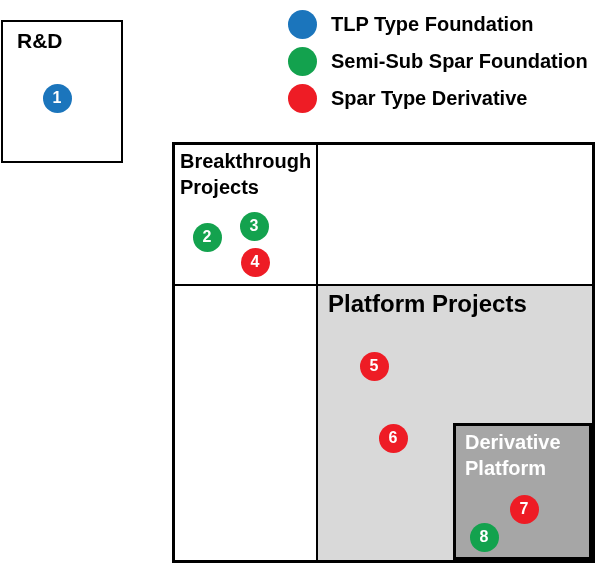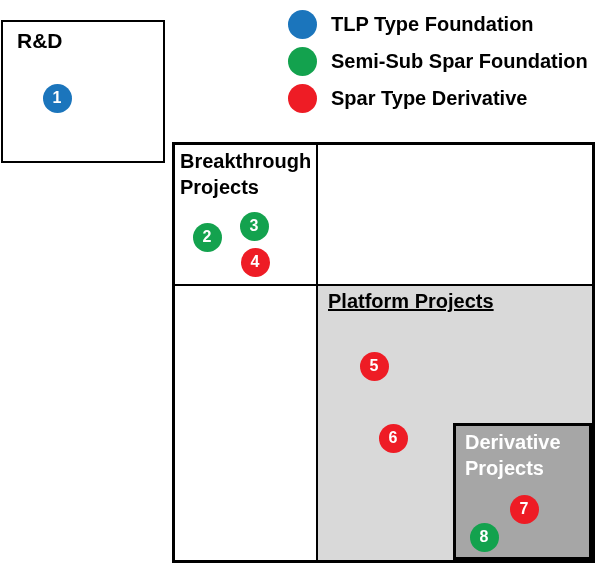--- a/index.html
+++ b/index.html
@@ -15,21 +15,21 @@
     background: #ffffff;
     overflow: hidden;
     font-weight: 700;
     color: #000000;
   }
 
   
   .rnd-box {
     position: absolute;
     left: 1px; top: 20px;
-    width: 164px; height: 143px;
+    width: 122px; height: 143px;
     border: 2px solid var(--line, #000);
     box-sizing: border-box;
     background: #ffffff;
   }
   .rnd-label {
     position: absolute;
     left: 14px; top: 6px;
     font-size: 21px;
     line-height: 1.25;
   }
@@ -70,22 +70,21 @@
   
   .platform-area {
     position: absolute;
     left: 143px; top: 141px;
     right: 0; bottom: 0;
     background: var(--light-gray, #d9d9d9);
   }
   .platform-label {
     position: absolute;
     left: 10px; top: 4px;
-    font-size: 20px;
-    text-decoration: underline;
+    font-size: 24px;
   }
   .grid-vline {
     position: absolute;
     left: 141px; top: 0;
     width: 2px; height: 100%;
     background: var(--line, #000);
   }
   .grid-hline {
     position: absolute;
     left: 0; top: 139px;
@@ -169,21 +168,21 @@
   <div class="outer-box">
     <div class="platform-area">
       <div class="platform-label">Platform Projects</div>
     </div>
     <div class="grid-vline"></div>
     <div class="grid-hline"></div>
     <div class="breakthrough-cell">
       <div class="breakthrough-label">Breakthrough Projects</div>
     </div>
     <div class="derivative-box">
-      <div class="derivative-label">Derivative Projects</div>
+      <div class="derivative-label">Derivative Platform</div>
     </div>
   </div>
 
   <div class="markers-layer">
       <div class="marker" style="left: 42.5px; top: 83.5px; background: rgb(27, 117, 188);">1</div>
       <div class="marker" style="left: 192.5px; top: 222.5px; background: rgb(19, 162, 78);">2</div>
       <div class="marker" style="left: 239.5px; top: 211.5px; background: rgb(19, 162, 78);">3</div>
       <div class="marker" style="left: 240.5px; top: 247.5px; background: rgb(238, 28, 37);">4</div>
       <div class="marker" style="left: 359.5px; top: 351.5px; background: rgb(238, 28, 37);">5</div>
       <div class="marker" style="left: 378.5px; top: 423.5px; background: rgb(238, 28, 37);">6</div>

